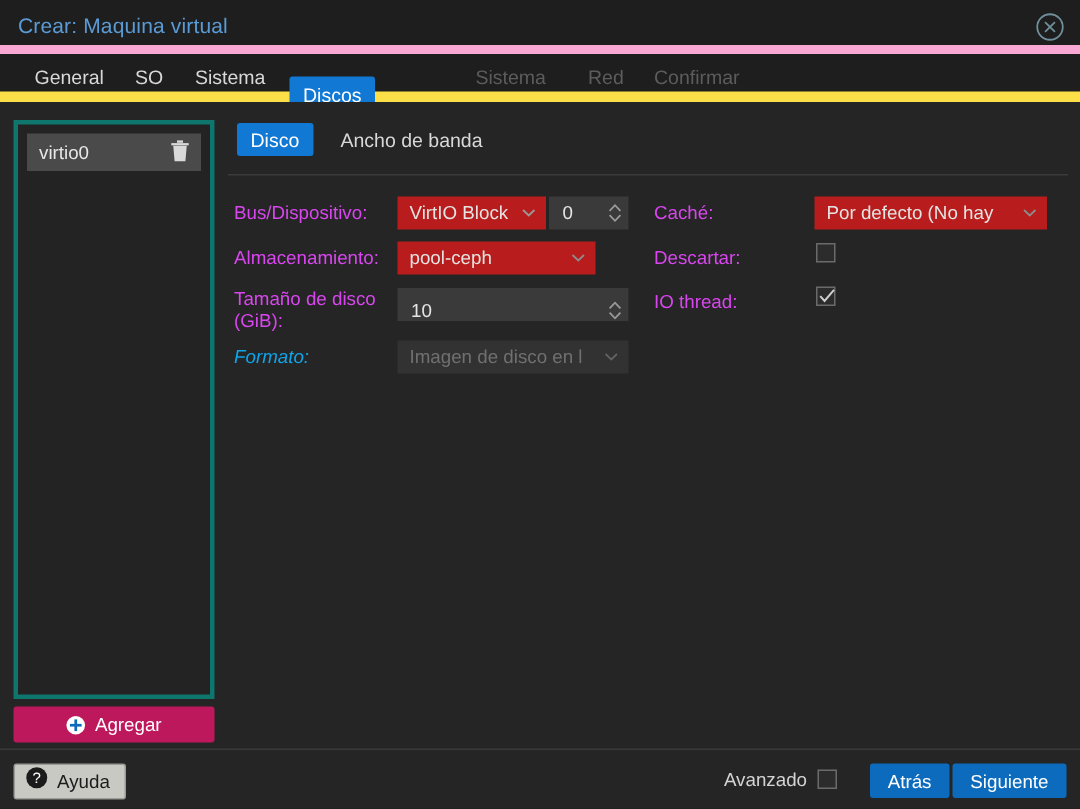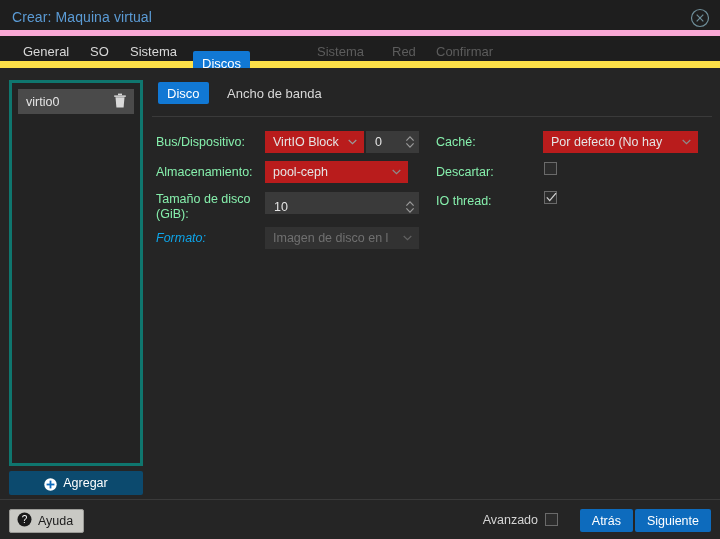--- a/index.html
+++ b/index.html
@@ -74,21 +74,21 @@
   .disk-item-label {
     font-size: 12.5px; color: #e6e6e6; margin-left: 8px;
   }
   .trash-icon {
     position: absolute; right: 7px; top: 4px;
     width: 14px; height: 16px; cursor: pointer;
   }
   .add-btn {
     position: absolute; left: 9px; top: 403px;
     width: 134px; height: 24px;
-    background: #0c4a6e;
+    background: #be185d;
     border: none; border-radius: 2px;
     display: flex; align-items: center; justify-content: center;
     gap: 6px; cursor: pointer;
   }
   .add-btn-label { font-size: 12.5px; color: #ffffff; }
   .plus-icon { width: 13px; height: 13px; }
 
   
   .content { position: absolute; left: 152px; top: 12px; width: 560px; height: 400px; }
   .inner-tabs { position: relative; height: 30px; }
@@ -100,21 +100,21 @@
   }
   .inner-tab.active { background: #1178d4; color: #ffffff; }
   .inner-sep {
     position: absolute; left: 0; top: 36px; width: 560px; height: 1px;
     background: #3a3a3a;
   }
 
   
   .form { position: absolute; left: 0; top: 50px; width: 560px; }
   .frow { position: absolute; }
-  .flabel { font-size: 12.5px; color: #86efac; line-height: 15px; }
+  .flabel { font-size: 12.5px; color: #d946ef; line-height: 15px; }
   .flabel.disabled { color: #0ea5e9; font-style: italic; }
 
   .field {
     position: absolute;
     height: 22px;
     background: #b91c1c;
     display: flex; align-items: center;
     cursor: pointer;
   }
   .field.disabled { background: #323232; cursor: default; }
@@ -245,21 +245,21 @@
           <span class="spin-text">0</span>
           <span class="spin-arrows">
             <svg width="10" height="14" viewBox="0 0 10 14">
               <path d="M1.4 5.6 L5 1.8 L8.6 5.6" fill="none" stroke="#9a9a9a" stroke-width="1.2"></path>
               <path d="M1.4 8.4 L5 12.2 L8.6 8.4" fill="none" stroke="#9a9a9a" stroke-width="1.2"></path>
             </svg>
           </span>
         </div>
 
         <div class="frow flabel" style="left:4px; top:35px;">Almacenamiento:</div>
-        <div class="field" style="left:113px; top:31px; width:143px;">
+        <div class="field" style="left:113px; top:31px; width:132px;">
           <span class="field-text">pool-ceph</span>
           <span class="caret">
             <svg width="9" height="6" viewBox="0 0 9 6">
                 <path d="M0.7 1 L4.5 4.6 L8.3 1" fill="none" stroke="#8c8c8c" stroke-width="1.2"></path>
               </svg>
           </span>
         </div>
 
         <div class="frow flabel" style="left:4px; top:62px;">Tamaño de disco</div>
         <div class="frow flabel" style="left:4px; top:77px;">(GiB):</div>

